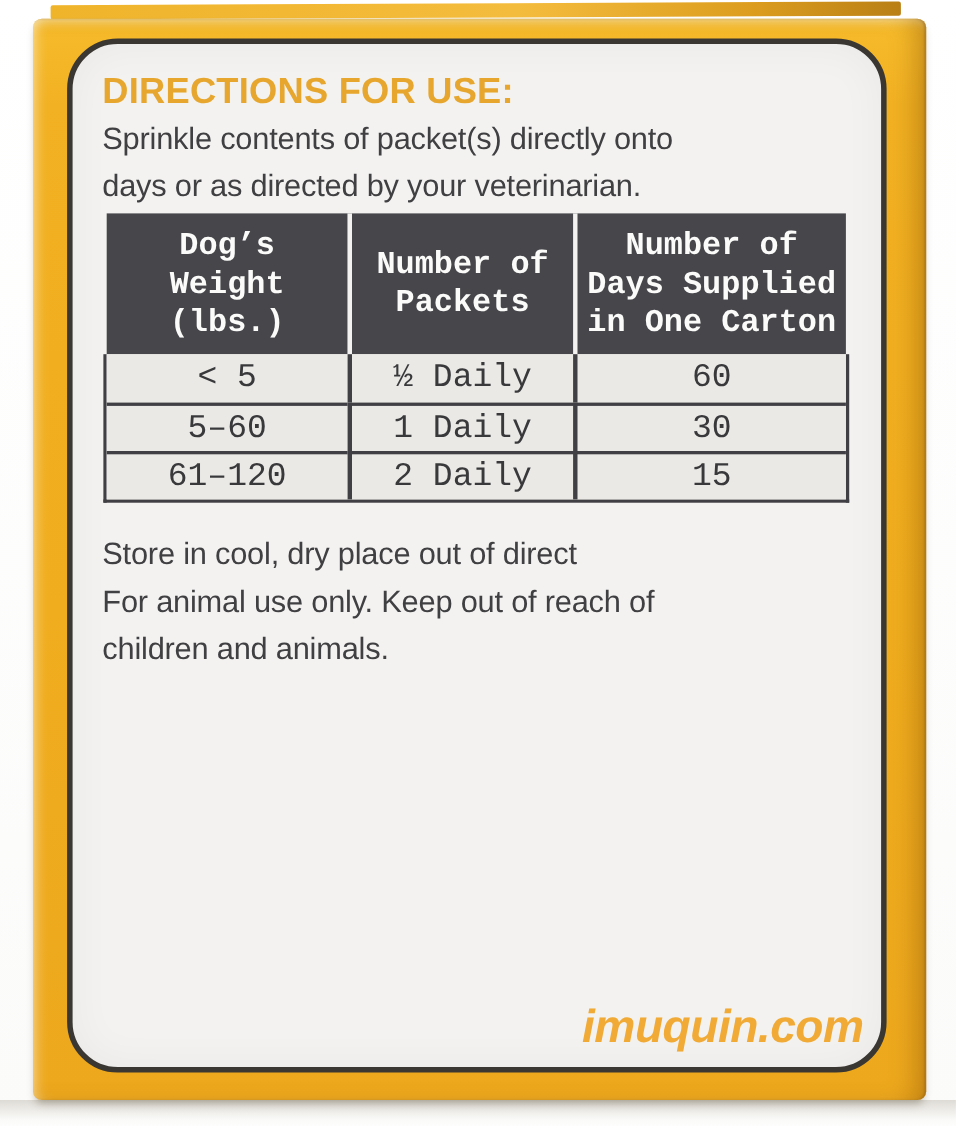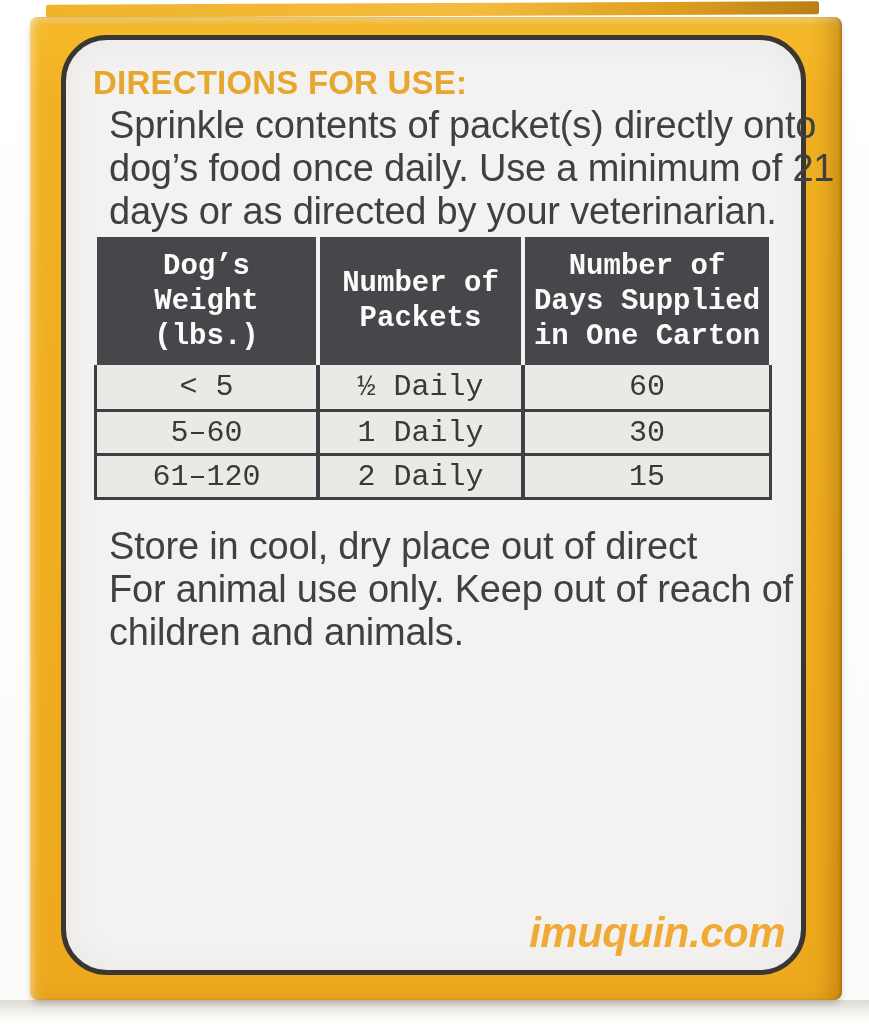--- a/index.html
+++ b/index.html
@@ -44,21 +44,21 @@
     border:5px solid var(--panel-border,#3a3733);
     border-radius:46px;
     box-shadow:inset 0 0 40px rgba(0,0,0,0.045);
   }
   .content{position:absolute;inset:0;padding:9px 28px 0 27px;}
 
   .heading{
     margin:13px 0 0;font-size:33px;line-height:41px;font-weight:700;
     letter-spacing:.2px;color:var(--accent,#e7a72e);
   }
-  .para{margin:1px 16px 0;font-size:38px;line-height:43px;color:var(--body-text,#403f42);letter-spacing:-0.2px;}
+  .para{margin:1px 0 0;font-size:28px;line-height:43px;color:var(--body-text,#403f42);letter-spacing:-0.2px;}
   .para .line{white-space:nowrap;}
   .storage{margin-top:25px;}
 
   
   .dose-table{margin:4px 0 0 1px;width:678px;font-family:Liberation Mono, monospace;}
   .thead{display:grid;grid-template-columns:219px 205px 248px;padding:0 3px;}
   .th{
     background:var(--header-bg,#47464b);height:128px;box-sizing:border-box;
     display:flex;flex-direction:column;justify-content:center;align-items:center;
     color:var(--header-text,#fbfbfa);font-weight:700;font-size:29px;line-height:35px;text-align:center;
@@ -91,21 +91,20 @@
   <div class="floor"></div>
 
   <div class="carton">
     <div class="panel">
       <div class="content">
 
         <h1 class="heading">DIRECTIONS FOR USE:</h1>
 
         <div class="para">
           <div class="line">Sprinkle contents of packet(s) directly onto</div>
-          <div class="line">dog’s food once daily. Use a minimum of 21</div>
           <div class="line">days or as directed by your veterinarian.</div>
         </div>
 
         <div class="dose-table">
           <div class="thead">
             <div class="th">
               <div>Dog’s</div>
               <div>Weight</div>
               <div>(lbs.)</div>
             </div>

